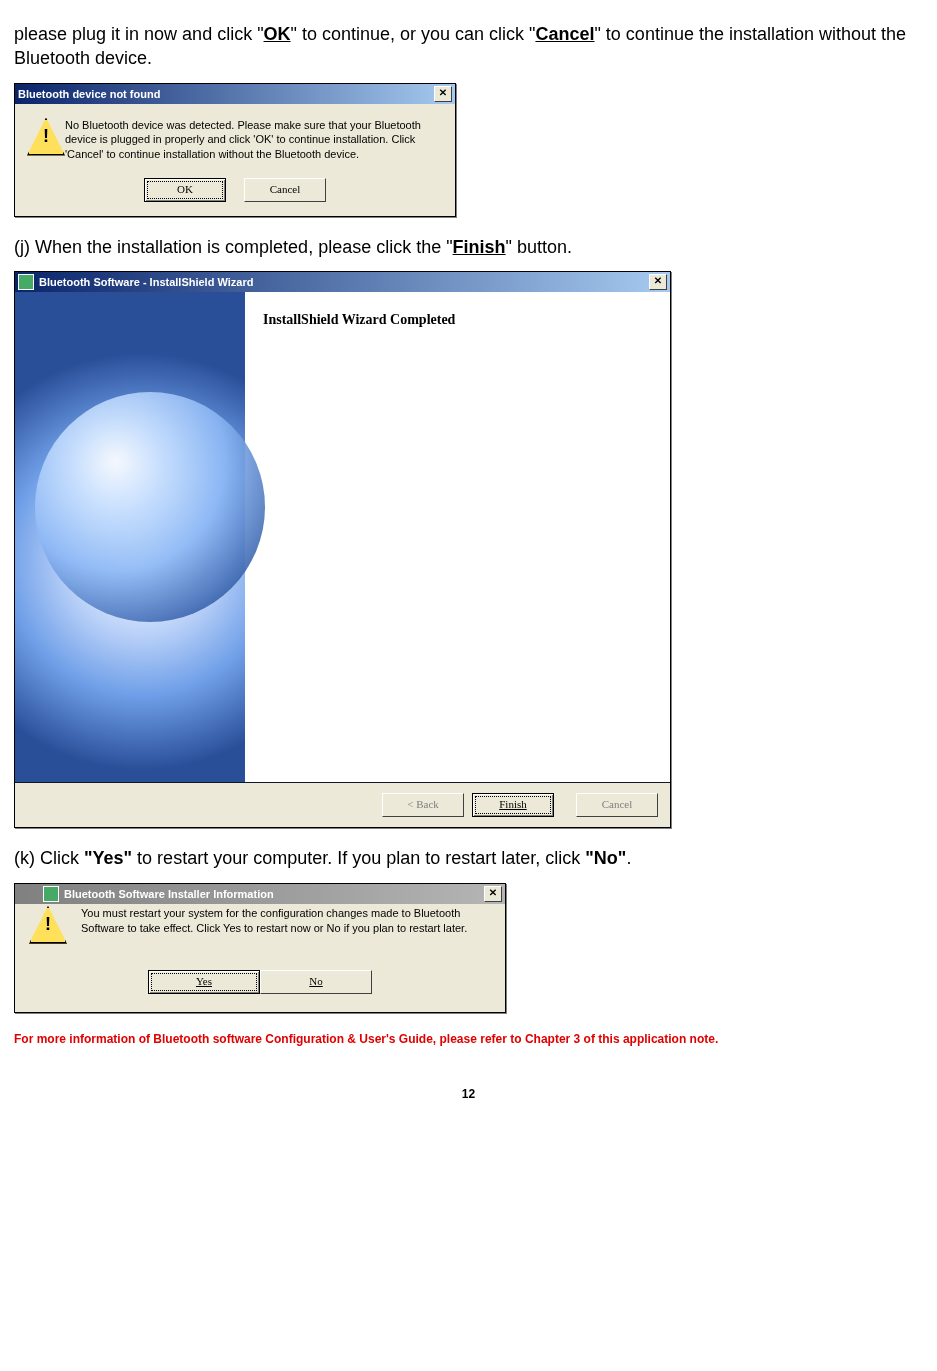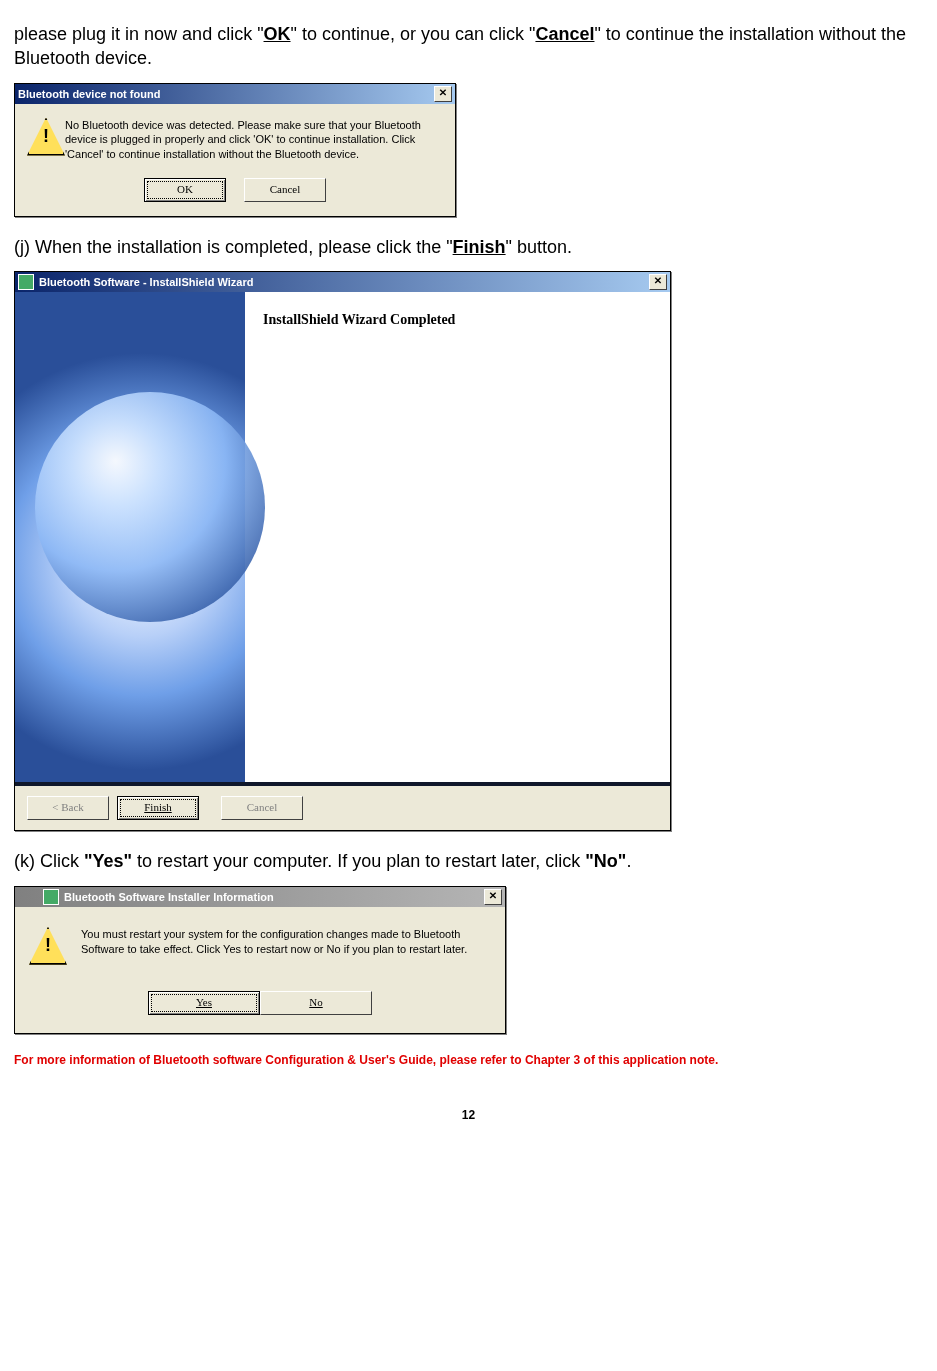--- a/index.html
+++ b/index.html
@@ -90,28 +90,28 @@
   }
   .wizard-globe {
     position:absolute; left:20px; top:100px; width:230px; height:230px;
     border-radius:50%;
     background: radial-gradient(circle at 35% 30%, #fff 0, #cde3ff 20%, #8bb7f5 50%, #365fa8 80%);
     opacity:0.9;
   }
   .wizard-right { flex:1; padding: 14px 18px; font-family: Tahoma; font-size:11px;}
   .wizard-right h3 { font-family: Tahoma; font-size:14px; font-weight:bold; margin:6px 0 40px 0;}
   .wizard-btnbar {
-    border-top:4px solid #0f172a;
+    border-top:1px solid #0f172a;
     background:#ece9d8;
-    padding:10px 12px; display:flex; justify-content:flex-start; gap:8px;
+    padding:10px 12px; display:flex; justify-content:flex-end; gap:8px;
   }
 
   
   .dlg-restart { width: 490px; }
-  .restart-body { padding: 20px 14px 6px 14px; display:flex; gap:14px;}
+  .restart-body { padding: 2px 14px 6px 14px; display:flex; gap:14px;}
   .restart-btns { display:flex; justify-content:center; padding: 20px 40px 18px 40px;}
 
   .page-num { text-align:center; font-family: Arial; font-size:12px; font-weight:bold; margin-top:40px;}
 </style>
 </head>
 <body>
 
 <p class="step-text">
   <span>please plug it in now and click "</span><b class="u">OK</b><span>" to continue, or you can click "</span><b class="u">Cancel</b><span>" to continue the installation without the Bluetooth device.</span>
 </p>

